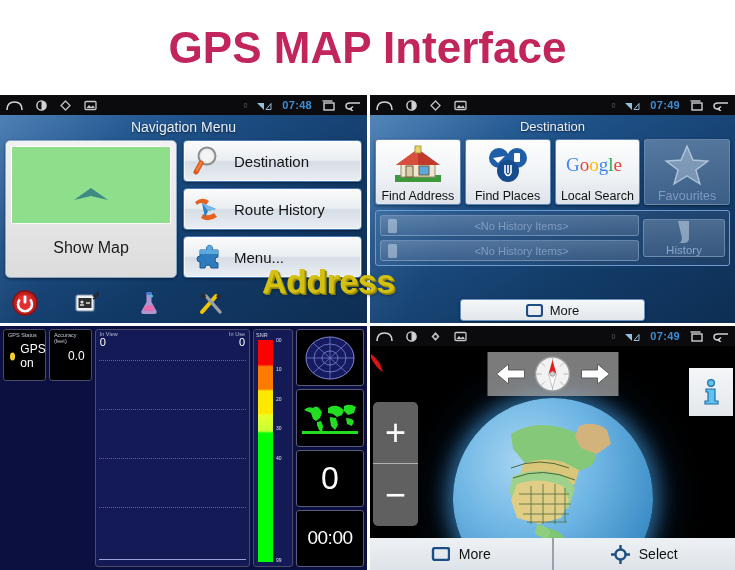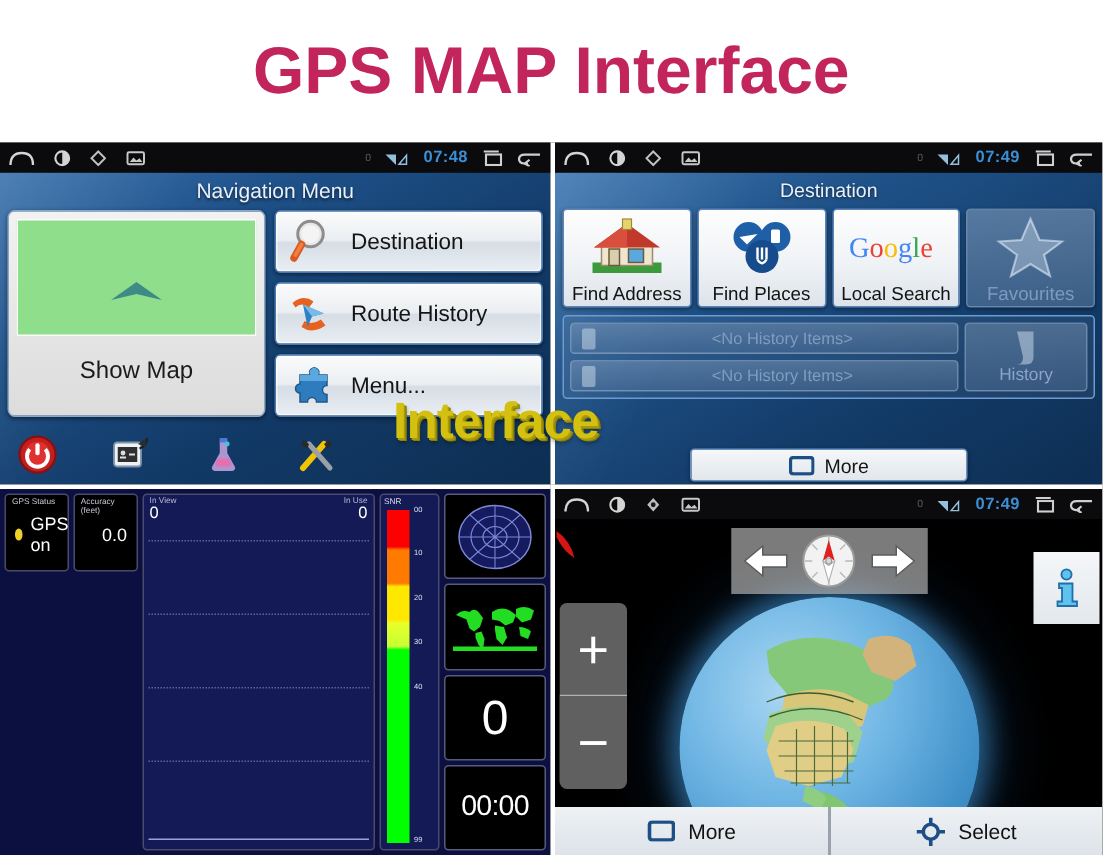--- a/index.html
+++ b/index.html
@@ -136,21 +136,21 @@
   .dest-tile-label {
     font-size: 12.5px; color: #121212; padding-bottom: 1px;
     white-space: nowrap;
   }
   .dest-tile.disabled .dest-tile-label { color: #7d9ac0; }
 
   .hist-wrap {
     margin: 5px 5px 0; padding: 4px;
     border: 1px solid #6d9bd0; border-radius: 3px;
     background: rgba(255,255,255,.06);
-    display: flex; gap: 4px;
+    display: flex; gap: 4px; align-items: center;
   }
   .hist-list { flex: 1; display: flex; flex-direction: column; gap: 4px; }
   .hist-item {
     height: 21px;
     background: linear-gradient(rgba(150,172,200,.38), rgba(95,125,163,.38));
     border: 1px solid rgba(140,168,200,.55); border-radius: 3px;
     display: flex; align-items: center; gap: 6px; padding-left: 5px;
     font-size: 11px; color: #7f9cc0;
   }
   .hist-btn {
@@ -726,13 +726,13 @@
             <circle cx="9.5" cy="9.5" r="5" fill="none" stroke="#1d4f86" stroke-width="2.4"></circle>
             <path d="M9.5 0 v4 M9.5 15 v4 M0 9.5 h4 M15 9.5 h4" stroke="#1d4f86" stroke-width="2.4"></path>
           </svg>
           <span>Select</span>
         </div>
       </div>
     </div>
   </div>
 </div>
 
-<div class="watermark">Interface</div>
+<div class="watermark">Address</div>
 
 </body></html>

